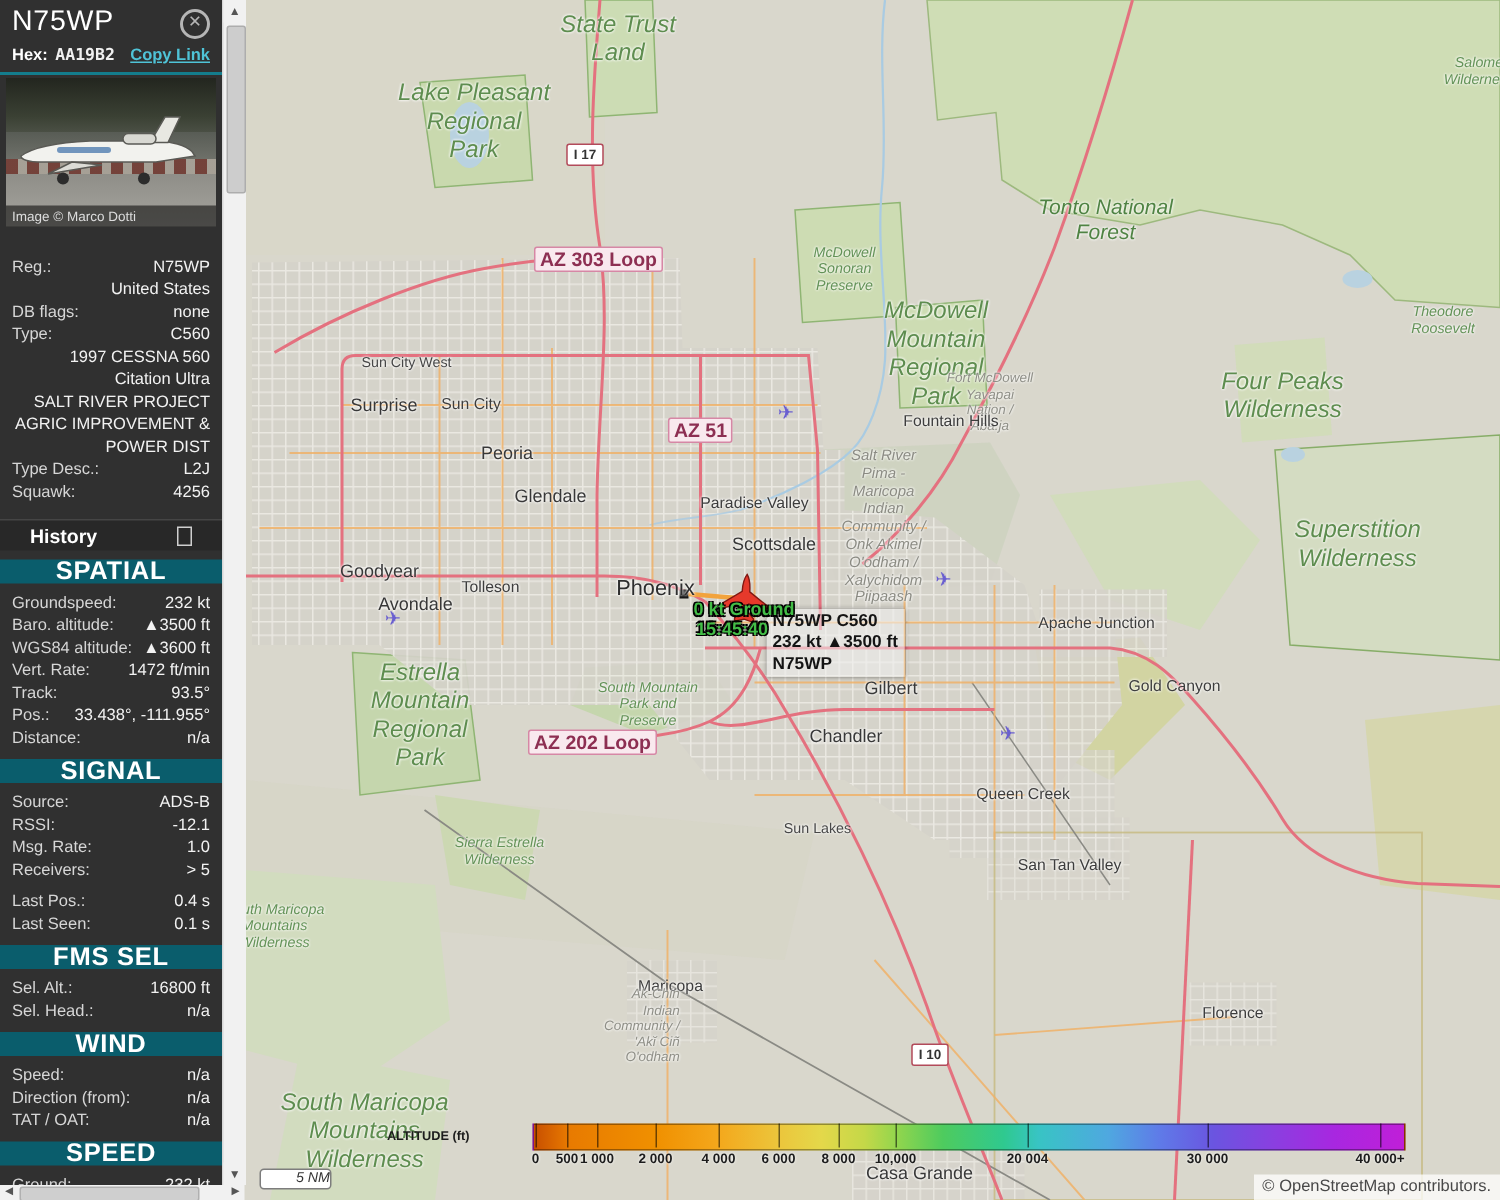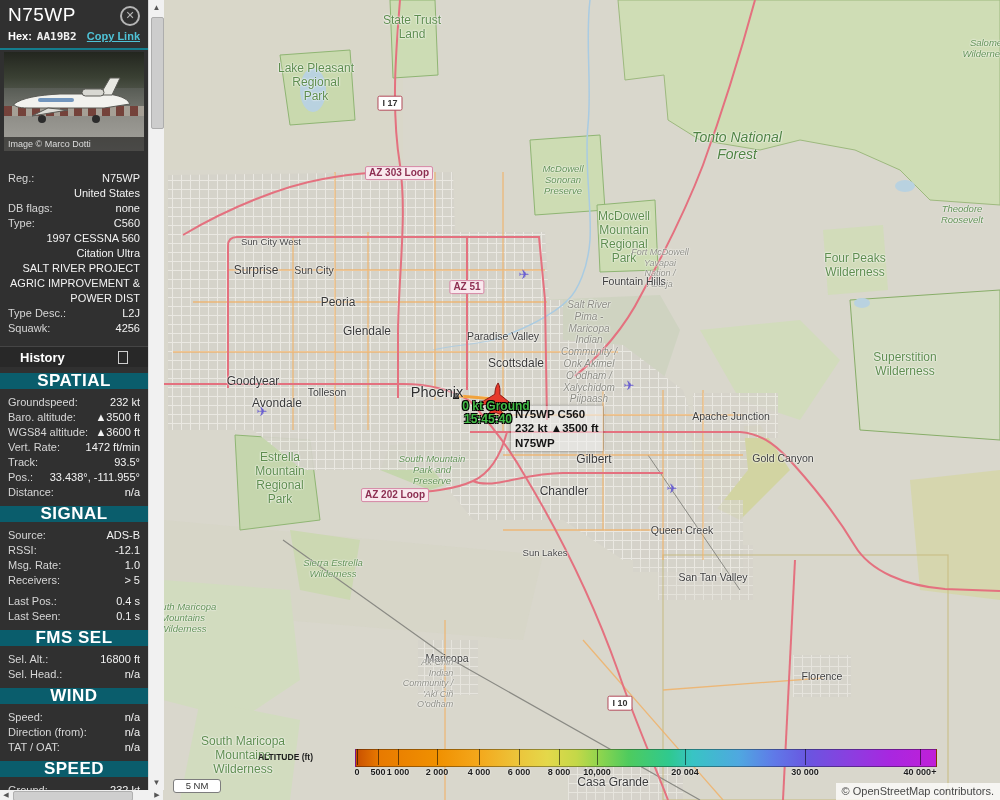--- a/index.html
+++ b/index.html
@@ -61,32 +61,32 @@
   #hscroll .btn.left{left:0;} #hscroll .btn.right{right:0;}
   #hscroll .thumb{position:absolute;left:13px;top:1px;width:118px;height:8px;background:#cfcfcf;
     border:1px solid #b0b0b0;border-radius:2px;cursor:grab;}
 
   
   #map{position:absolute;left:163px;top:0;width:837px;height:800px;background:#d9d7cc;overflow:hidden;}
   #map svg.base{position:absolute;left:0;top:0;}
 
   .ml{position:absolute;transform:translate(-50%,-50%);white-space:pre-line;text-align:center;
     line-height:1.18;pointer-events:none;text-shadow:0 0 2px #fff,0 0 2px #fff;}
-  .ml.green{font-size:12px;color:#5e8d4f;}
+  .ml.green{font-style:italic;font-size:16px;color:#5e8d4f;}
   .ml.green-lg{font-style:italic;font-size:14px;color:#4f8343;}
   .ml.green-sm{font-style:italic;font-size:9.5px;color:#639257;}
   .ml.gray{font-style:italic;font-size:10px;color:#8b8b83;}
   .ml.gray-sm{font-style:italic;font-size:9px;color:#8f8f87;}
   .ml.city-lg{font-size:14.5px;color:#2e2e2e;}
   .ml.city{font-size:12px;color:#383838;}
   .ml.town{font-size:10.5px;color:#3d3d3d;}
   .ml.town-sm{font-size:9.5px;color:#474747;}
   .ml.shield-i{font-size:9px;font-weight:bold;color:#333;background:#fff;
     border:1.5px solid #b24a5a;border-radius:2px;padding:1px 4px;text-shadow:none;}
-  .ml.shield-az{font-size:10px;font-weight:bold;color:#8d2f52;background:#f9e9ee;
+  .ml.shield-az{font-size:13px;font-weight:bold;color:#8d2f52;background:#f9e9ee;
     border:1px solid #d687a5;border-radius:2px;padding:0 3px;text-shadow:none;text-align:center;}
   .ml.airport{font-size:13px;color:#6a5fd0;text-shadow:none;}
 
   .trail-label{position:absolute;transform:translate(-50%,-50%);font-weight:bold;font-size:12px;
     color:#43bd47;white-space:nowrap;z-index:12;
     text-shadow:-1px -1px 0 #000,1px -1px 0 #000,-1px 1px 0 #000,1px 1px 0 #000;}
   #callout{position:absolute;left:348px;top:406px;background:rgba(240,240,240,.55);
     padding:1px 4px;font-weight:bold;font-size:11.5px;line-height:1.25;color:#141414;
     box-shadow:0 0 3px rgba(0,0,0,.45);z-index:11;white-space:nowrap;}
 
@@ -97,22 +97,22 @@
   #legend-bar{position:absolute;left:192px;top:749px;width:580px;height:16px;
     border:1px solid rgba(0,0,0,.35);
     background:linear-gradient(to right,#c84f00 0%,#e87a00 4%,#f09000 14%,#f4a71b 21%,
       #ecc53b 28%,#e4d84a 33%,#c4d848 38%,#8ed54e 42%,#4ecb5e 47%,#2fc98f 54%,#38c4c4 58%,
       #4fa8e0 66%,#5f7ae8 72%,#6a55e0 78%,#8a3fe0 85%,#a827e0 92%,#c01fd8 100%);}
   .ltick{position:absolute;top:749px;width:1px;height:16px;background:rgba(0,0,0,.55);}
   .llab{position:absolute;top:767px;transform:translateX(-50%);font-size:9px;font-weight:bold;
     color:#1c1c1c;white-space:nowrap;text-shadow:0 0 2px #fff;}
 
   #scale-box{position:absolute;left:10px;top:779px;width:46px;height:12px;background:#fff;
-    border:1.5px solid #7d7d7d;border-radius:3px;font-size:9.5px;color:#333;text-align:center;
-    line-height:12px;z-index:10;}
+    border:1.5px solid #7d7d7d;border-radius:3px;font-size:9.5px;color:#333;text-align:right;
+    line-height:12px;z-index:10;font-style:italic;}
   #attribution{position:absolute;right:0;bottom:0;background:rgba(255,255,255,.75);
     padding:2px 6px 3px 6px;font-size:11px;color:#484848;z-index:10;white-space:nowrap;}
   #attribution .osm-link{color:#484848;text-decoration:none;cursor:pointer;}
 </style>
 </head>
 <body>
 
 <div id="app">
 
   <div id="sidebar">

